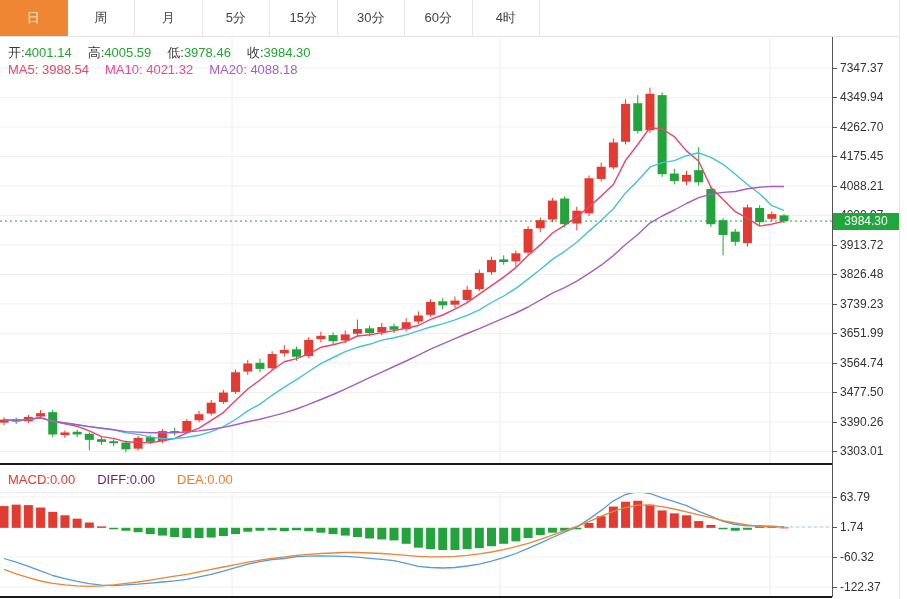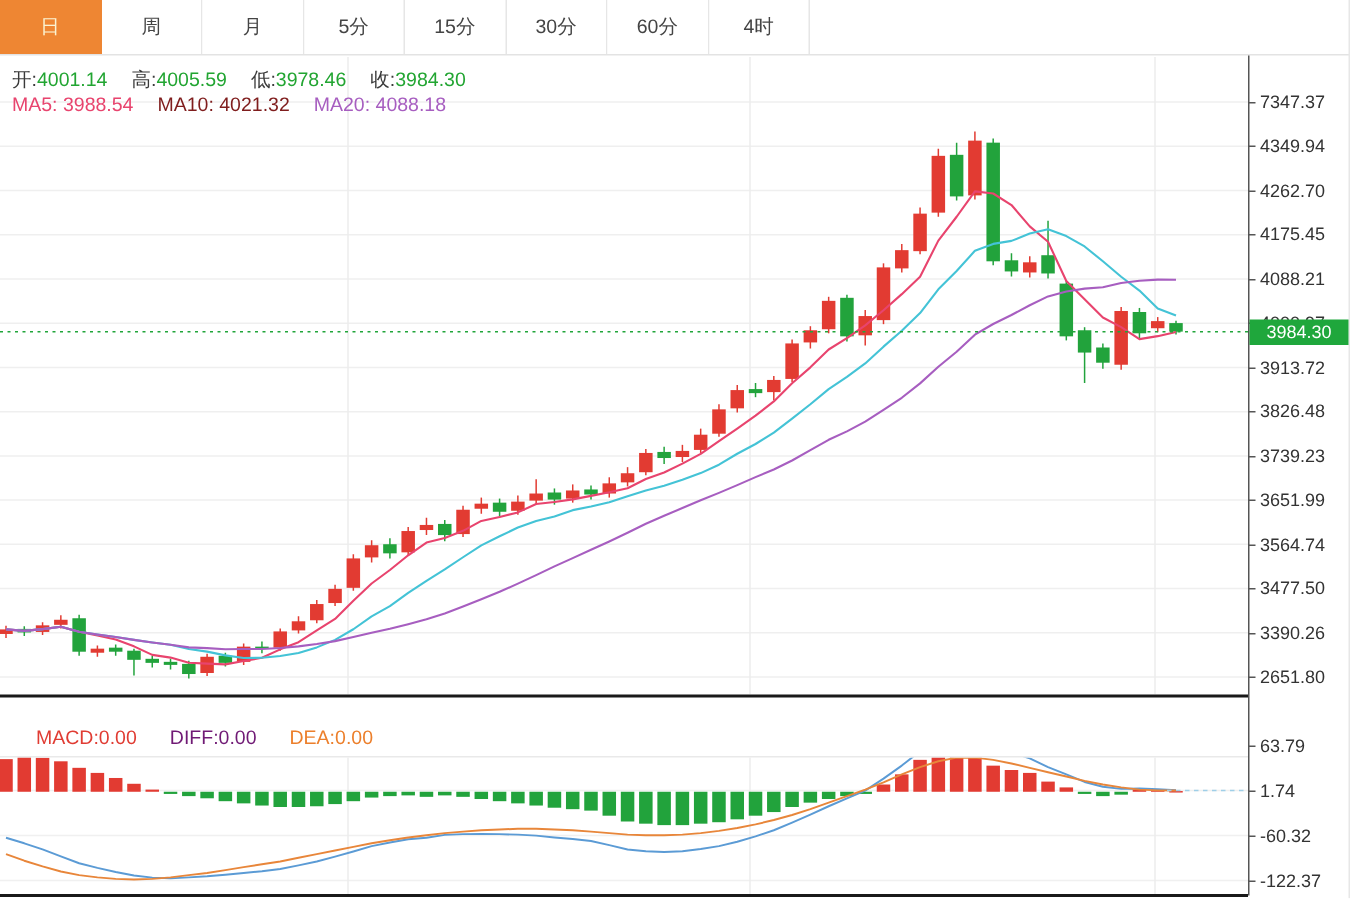--- a/index.html
+++ b/index.html
@@ -18,35 +18,35 @@
     font-size:13px; color:#444; border-right:1px solid #e6e6e6;
     cursor:pointer; background:#fff;
   }
   .tab.active { background:#ee8633; color:#fbf3d2; border-right-color:#ee8633; }
   
   #ohlc-legend { position:absolute; left:8px; top:44px; font-size:13px; z-index:6; white-space:nowrap; }
   #ohlc-legend .lbl { color:#3a3a3a; }
   #ohlc-legend .val { color:#22a532; margin-right:16px; }
   #ma-legend { position:absolute; left:8px; top:62px; font-size:13px; z-index:6; white-space:nowrap; }
   #ma-legend .ma5  { color:#e8446e; margin-right:16px; }
-  #ma-legend .ma10 { color:#7f1d1d; margin-right:16px; }
+  #ma-legend .ma10 { color:#ec4899; margin-right:16px; }
   #ma-legend .ma20 { color:#a75ec0; }
   
   svg { position:absolute; left:0; display:block; }
   #main-svg { top:37px; }
   #macd-svg { top:493px; }
   #axis-line   { position:absolute; left:832px; top:37px; width:1px; height:560px; background:#555; }
   #right-edge  { position:absolute; left:899px; top:0; width:1px; height:599px; background:#e7e7e7; }
   #main-bottom { position:absolute; left:0; top:463px; width:832px; height:2px; background:#191919; }
   #macd-bottom { position:absolute; left:0; top:596px; width:832px; height:2px; background:#191919; }
   
   #macd-header {
-    position:absolute; left:0; top:478px; width:832px; height:27px;
+    position:absolute; left:0; top:466px; width:832px; height:27px;
     border-bottom:1px solid #e9e9e9; background:#fff; font-size:13px;
-    display:flex; align-items:center; padding-left:24px; z-index:5;
+    display:flex; align-items:center; padding-left:8px; z-index:5;
   }
   #macd-header .macd { color:#e03c33; margin-right:22px; }
   #macd-header .diff { color:#701a75; margin-right:22px; }
   #macd-header .dea  { color:#ec7f2b; }
   
   .tick-label {
     position:absolute; left:840px; font-size:12px; color:#333;
     white-space:nowrap; z-index:2;
   }
   .tick-dash { position:absolute; left:832px; width:5px; height:1px; background:#555; z-index:2; }
@@ -345,21 +345,21 @@
       <div class="tick-label" style="top: 296.92px;">3739.23</div>
       <div class="tick-dash" style="top: 303.92px;"></div>
       <div class="tick-label" style="top: 326.41px;">3651.99</div>
       <div class="tick-dash" style="top: 333.41px;"></div>
       <div class="tick-label" style="top: 355.9px;">3564.74</div>
       <div class="tick-dash" style="top: 362.9px;"></div>
       <div class="tick-label" style="top: 385.39px;">3477.50</div>
       <div class="tick-dash" style="top: 392.39px;"></div>
       <div class="tick-label" style="top: 414.88px;">3390.26</div>
       <div class="tick-dash" style="top: 421.88px;"></div>
-      <div class="tick-label" style="top: 444.37px;">2651.80</div>
+      <div class="tick-label" style="top: 444.37px;">3303.01</div>
       <div class="tick-dash" style="top: 451.37px;"></div>
       <div class="tick-label" style="top: 490px;">63.79</div>
       <div class="tick-dash" style="top: 497px;"></div>
       <div class="tick-label" style="top: 520px;">1.74</div>
       <div class="tick-dash" style="top: 527px;"></div>
       <div class="tick-label" style="top: 550px;">-60.32</div>
       <div class="tick-dash" style="top: 557px;"></div>
       <div class="tick-label" style="top: 580px; text-align: center;">-122.37</div>
       <div class="tick-dash" style="top: 587px;"></div>
     </div>

